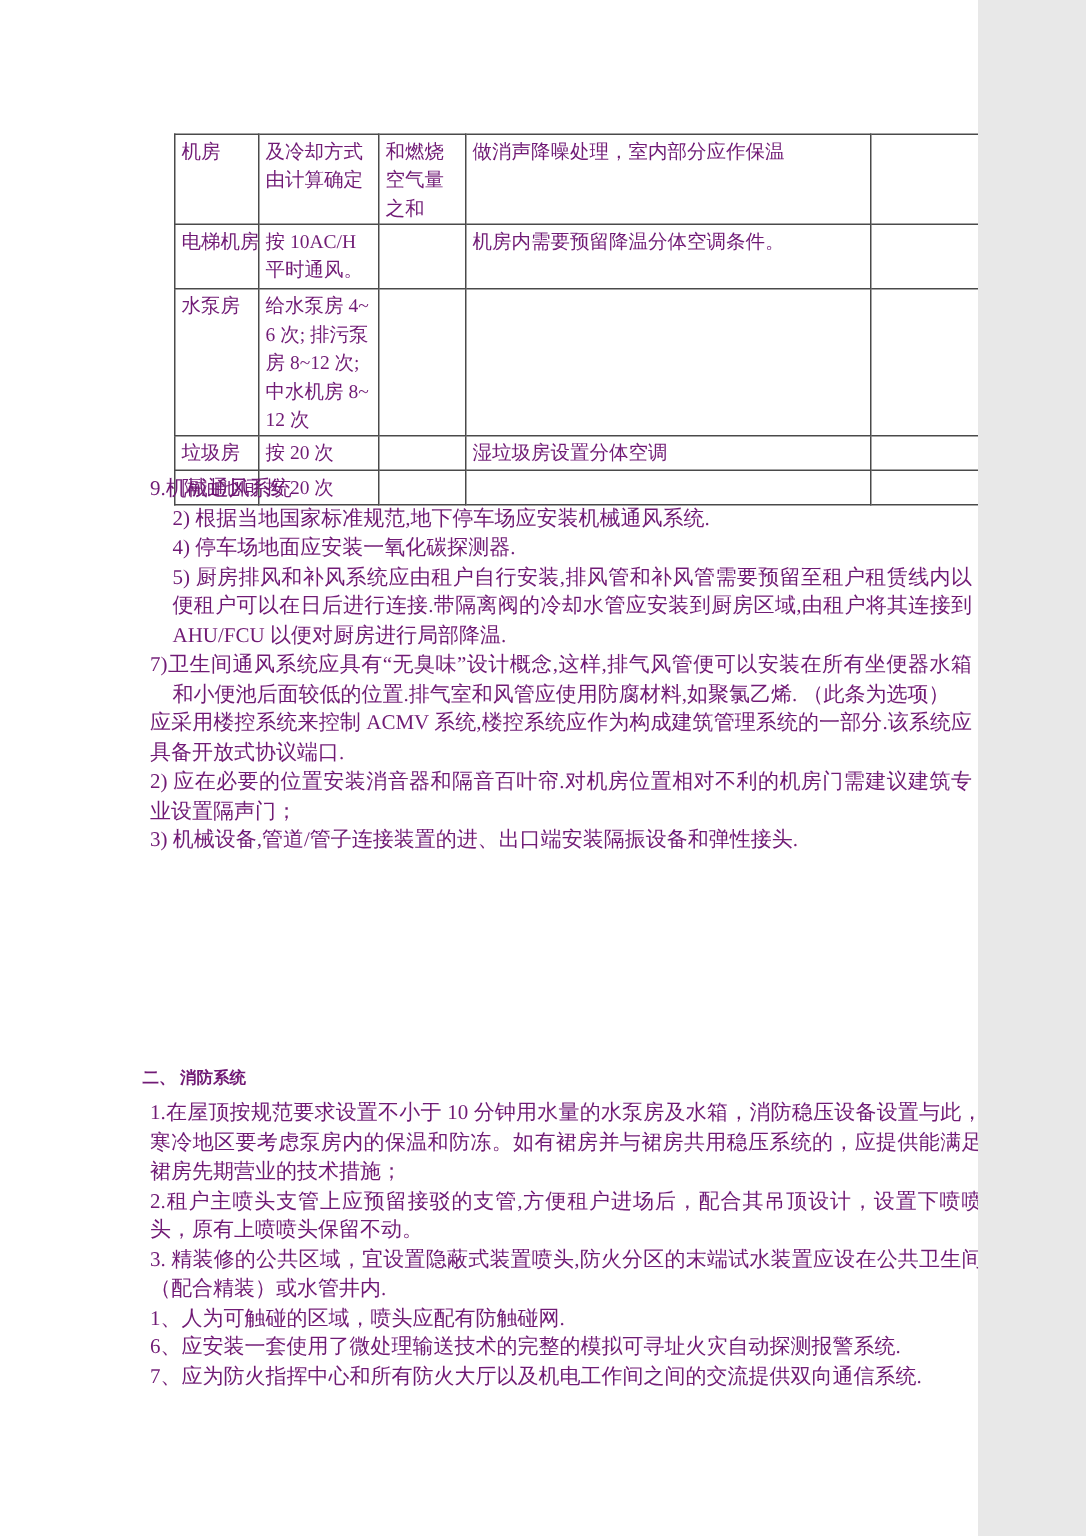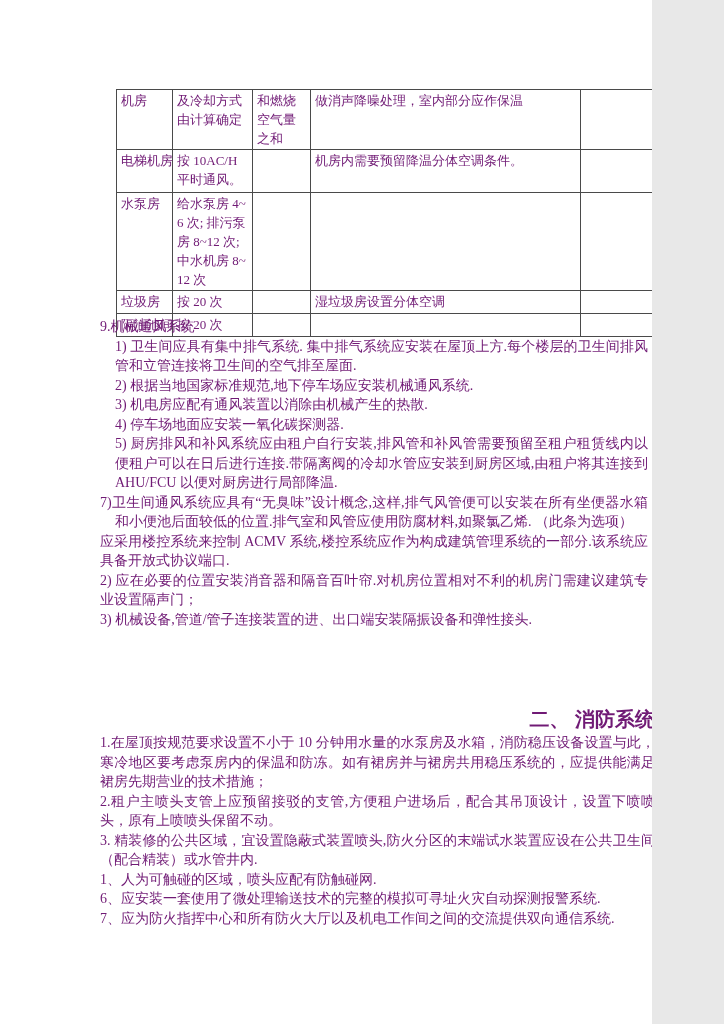--- a/index.html
+++ b/index.html
@@ -37,23 +37,23 @@
     font-size:14px;line-height:19.5px;
     text-align:justify;
   }
   .sec p{margin:0;}
   .sec-mech{left:100px;top:317px;width:548px;}
   .indent{padding-left:15px;}
   .hang{padding-left:15px;text-indent:-15px;}
   .sec-fire{left:95px;top:708px;width:560px;}
   .fire-heading{
     font-family:"Liberation Sans","DejaVu Sans",sans-serif;
-    font-weight:bold;font-size:20px;line-height:22px;
+    font-weight:bold;font-size:11px;line-height:22px;
     margin:0 0 3px 0 !important;
-    text-align:right;
+    text-align:left;
   }
   .fire-item{margin-left:5px !important;}
 </style>
 </head>
 <body>
 
 <div class="page">
 
   <table class="spec">
     <colgroup>
@@ -97,23 +97,21 @@
         <td>按 20 次</td>
         <td></td>
         <td></td>
         <td></td>
       </tr>
     </tbody>
   </table>
 
   <div class="sec sec-mech">
     <p>9.机械通风系统</p>
-    <p class="indent">1) 卫生间应具有集中排气系统. 集中排气系统应安装在屋顶上方.每个楼层的卫生间排风管和立管连接将卫生间的空气排至屋面.</p>
     <p class="indent">2) 根据当地国家标准规范,地下停车场应安装机械通风系统.</p>
-    <p class="indent">3) 机电房应配有通风装置以消除由机械产生的热散.</p>
     <p class="indent">4) 停车场地面应安装一氧化碳探测器.</p>
     <p class="indent">5) 厨房排风和补风系统应由租户自行安装,排风管和补风管需要预留至租户租赁线内以便租户可以在日后进行连接.带隔离阀的冷却水管应安装到厨房区域,由租户将其连接到 AHU/FCU 以便对厨房进行局部降温.</p>
     <p class="hang">7)卫生间通风系统应具有“无臭味”设计概念,这样,排气风管便可以安装在所有坐便器水箱和小便池后面较低的位置.排气室和风管应使用防腐材料,如聚氯乙烯. （此条为选项）</p>
     <p>应采用楼控系统来控制 ACMV 系统,楼控系统应作为构成建筑管理系统的一部分.该系统应具备开放式协议端口.</p>
     <p>2) 应在必要的位置安装消音器和隔音百叶帘.对机房位置相对不利的机房门需建议建筑专业设置隔声门；</p>
     <p>3) 机械设备,管道/管子连接装置的进、出口端安装隔振设备和弹性接头.</p>
   </div>
 
   <div class="sec sec-fire">
     <p class="fire-heading">二、 消防系统</p>

